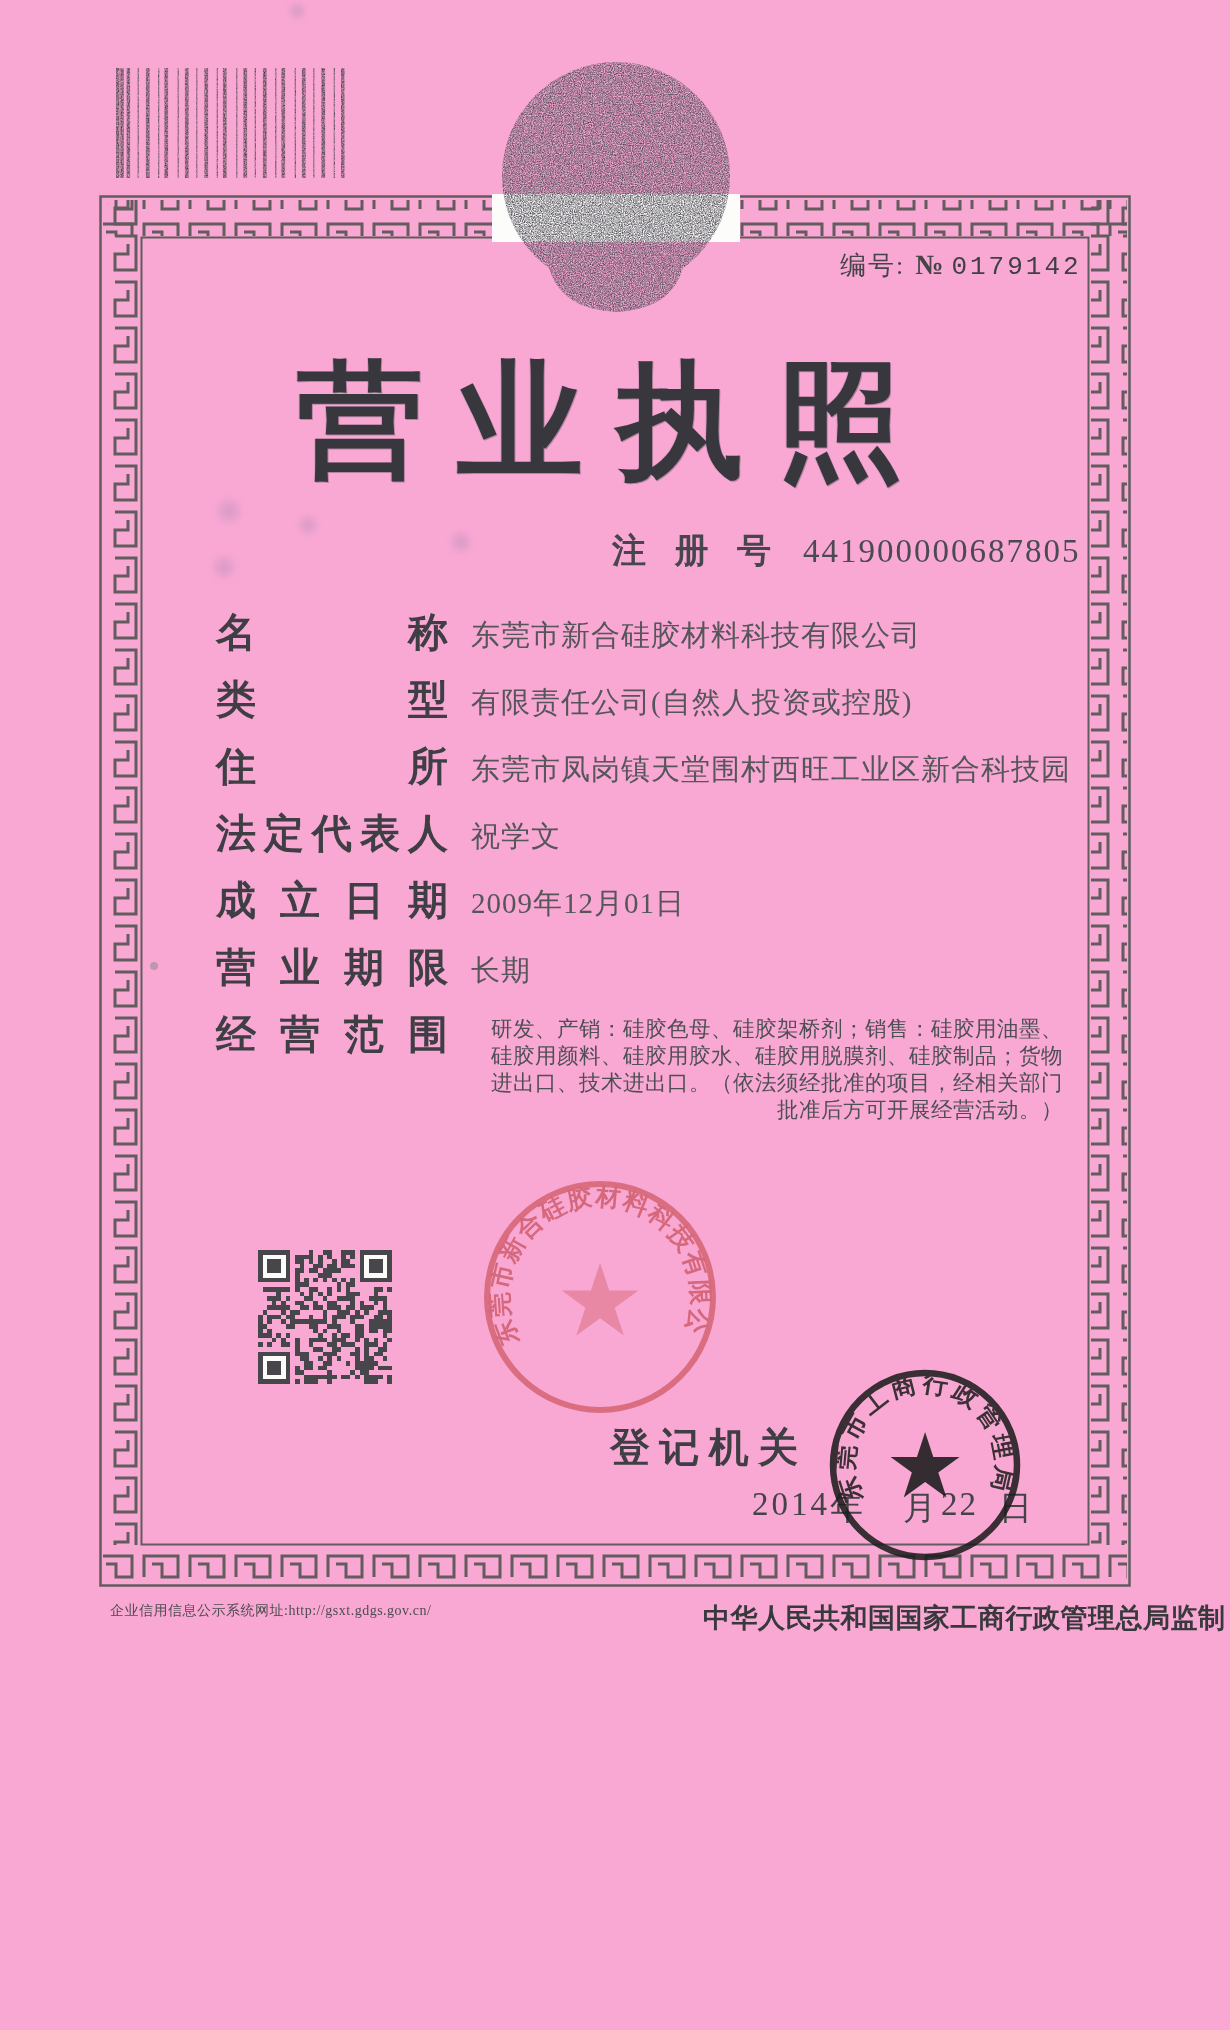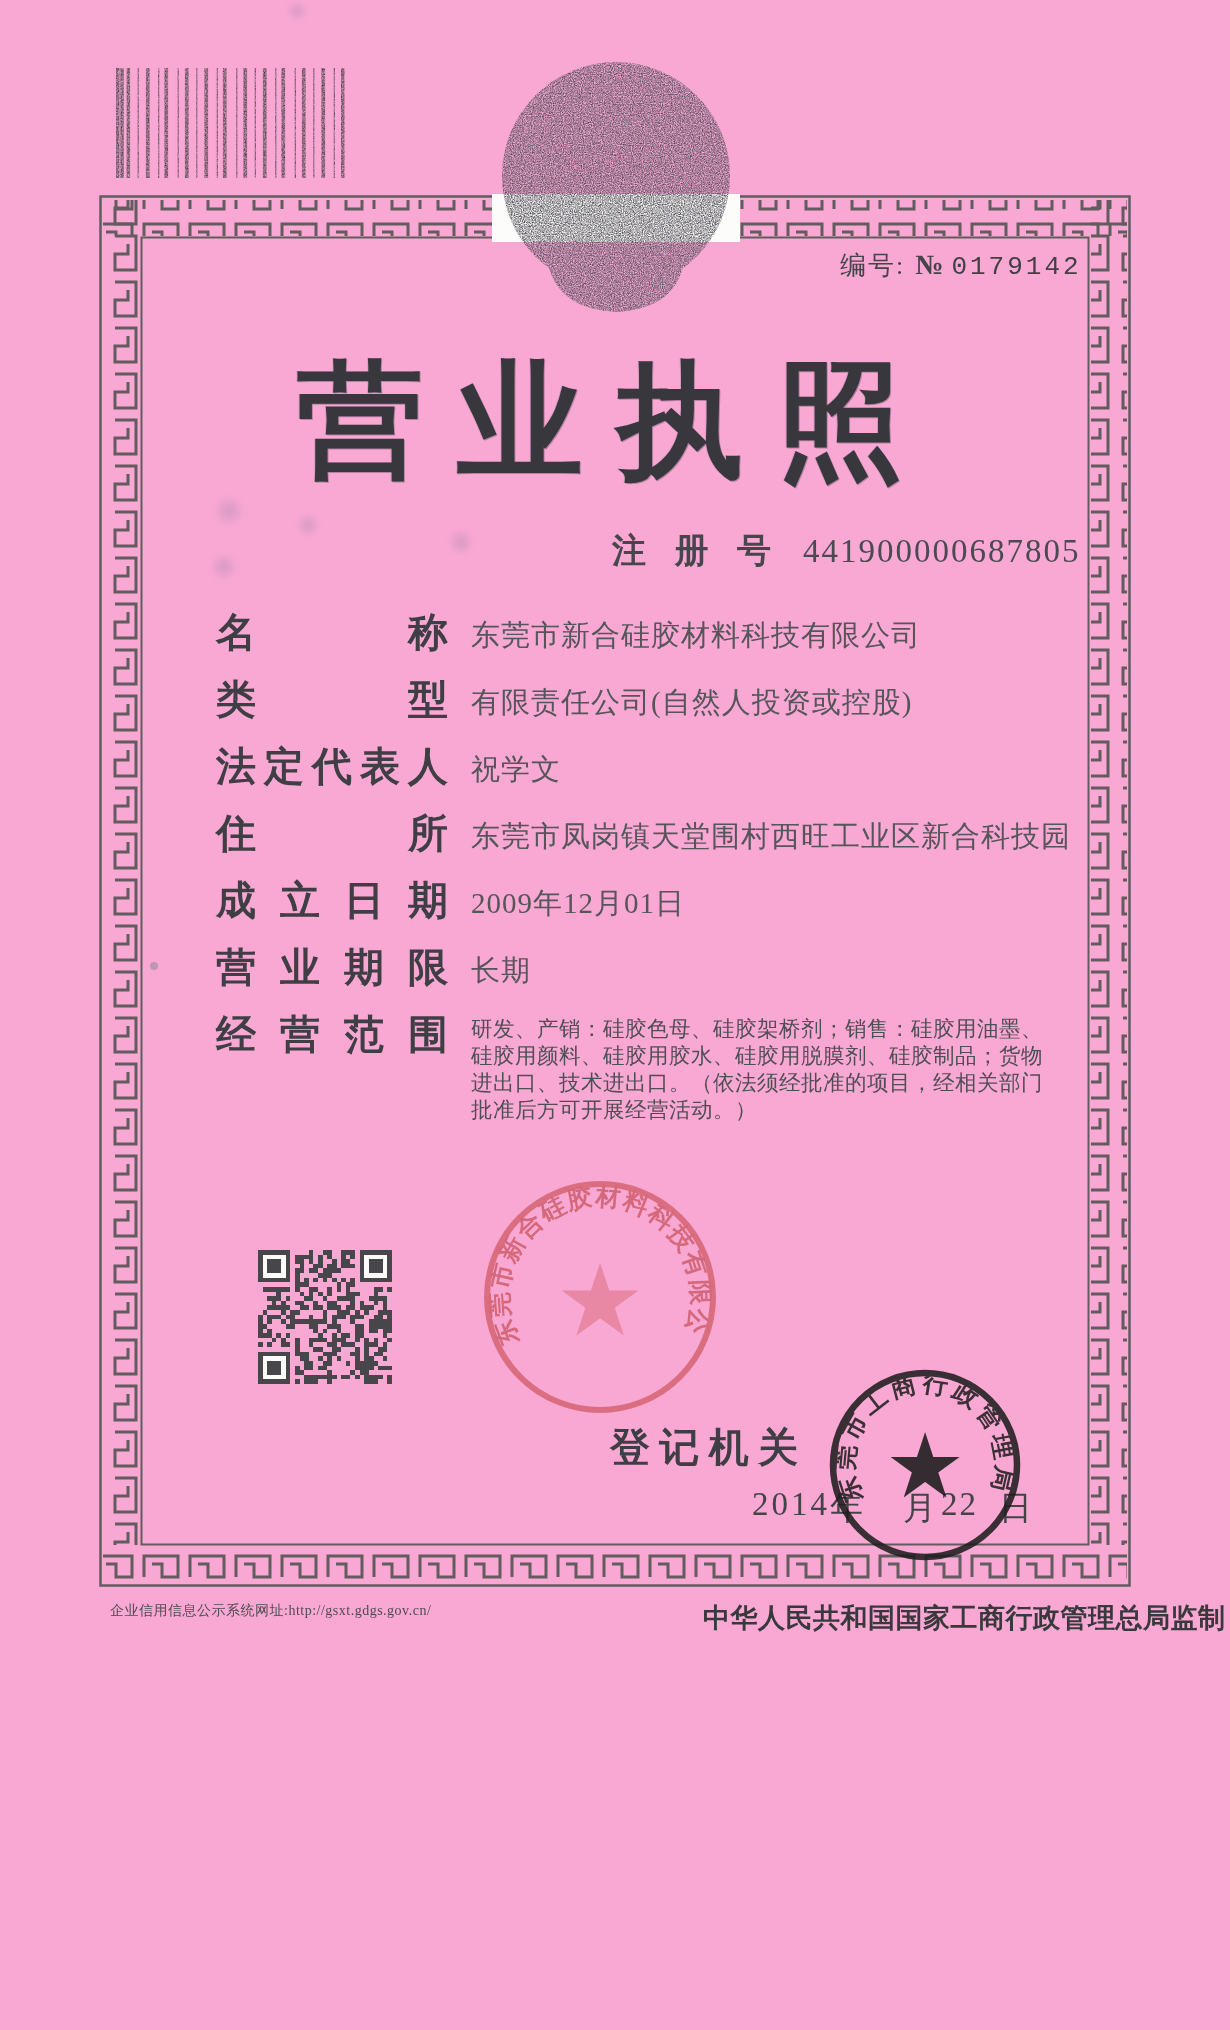--- a/index.html
+++ b/index.html
@@ -28,21 +28,21 @@
   .regno{position:absolute;left:612px;top:528px;z-index:3;white-space:nowrap;}
   .regno-label{font-size:34px;font-weight:700;color:#46464c;letter-spacing:10px;}
   .regno-value{font-size:33px;color:#4a4a52;letter-spacing:2px;margin-left:18px;}
 
   
   .fields{position:absolute;left:216px;top:610px;width:900px;z-index:3;}
   .field-row{display:flex;align-items:flex-start;min-height:67px;}
   .f-label{width:232px;flex:none;font-size:40px;font-weight:700;color:#3e3e44;line-height:46px;
            text-align:justify;text-align-last:justify;text-justify:inter-character;}
   .f-value{flex:1;margin-left:23px;font-size:29px;color:#55555a;letter-spacing:1px;padding-top:7px;line-height:36px;}
-  .field-row.para .f-value{flex:none;width:592px;font-size:21.5px;line-height:27px;padding-top:4px;letter-spacing:.5px;color:#4e4e54;}
+  .field-row.para .f-value{flex:none;width:592px;font-size:21.5px;line-height:27px;padding-top:4px;letter-spacing:.5px;color:#4e4e54;text-align:right;}
 
   
   .qr{position:absolute;left:258px;top:1250px;z-index:3;}
 
   
   .seal-red{position:absolute;left:450px;top:1147px;z-index:5;}
   .seal-black{position:absolute;left:813px;top:1353px;z-index:6;}
 
   
   .registry{position:absolute;left:610px;top:1420px;width:188px;z-index:4;
@@ -156,27 +156,27 @@
       <div class="f-label">名称</div>
       <div class="f-value">东莞市新合硅胶材料科技有限公司</div>
     </div>
 
     <div class="field-row">
       <div class="f-label">类型</div>
       <div class="f-value">有限责任公司(自然人投资或控股)</div>
     </div>
 
     <div class="field-row">
+      <div class="f-label">住所</div>
+      <div class="f-value">东莞市凤岗镇天堂围村西旺工业区新合科技园</div>
+    </div>
+
+    <div class="field-row">
       <div class="f-label">法定代表人</div>
       <div class="f-value">祝学文</div>
-    </div>
-
-    <div class="field-row">
-      <div class="f-label">住所</div>
-      <div class="f-value">东莞市凤岗镇天堂围村西旺工业区新合科技园</div>
     </div>
 
 
     <div class="field-row">
       <div class="f-label">成立日期</div>
       <div class="f-value">2009年12月01日</div>
     </div>
 
     <div class="field-row">
       <div class="f-label">营业期限</div>

